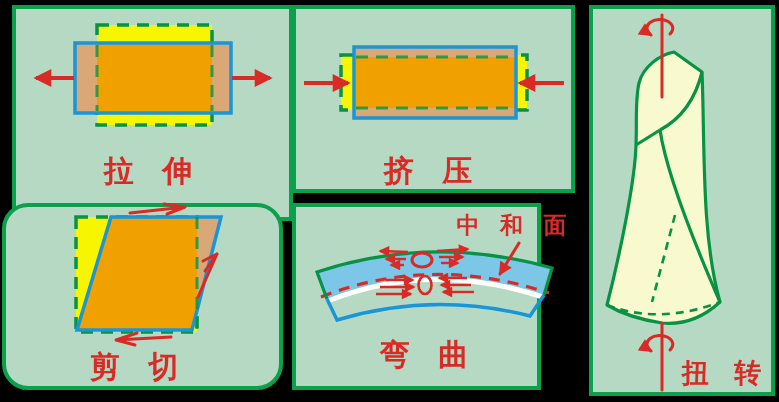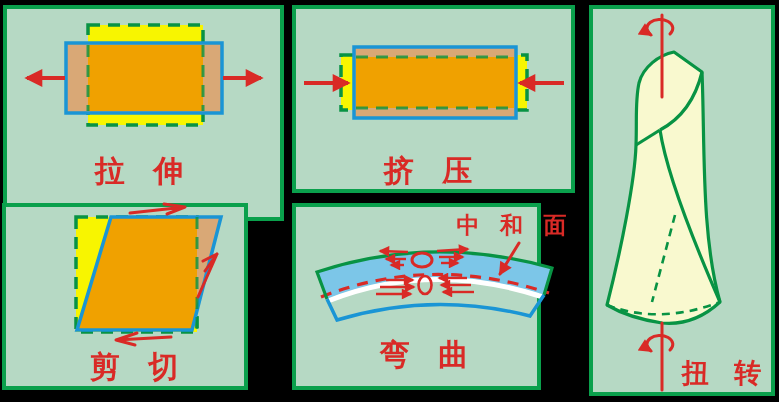--- a/index.html
+++ b/index.html
@@ -6,23 +6,23 @@
   .stage{
     position:relative;width:779px;height:402px;background:var(--background,#000);
     font-family:"Liberation Sans","DejaVu Sans",sans-serif;overflow:hidden;
   }
   .panel{
     position:absolute;box-sizing:border-box;
     background:var(--panel-fill,#b6d9c4);
     border:4px solid var(--panel-border,#0aa04c);
   }
   .panel svg{position:absolute;left:-4px;top:-4px;display:block;overflow:visible;}
-  #p1{left:3px;top:5px;width:281px;height:216px;}
+  #p1{left:12px;top:5px;width:281px;height:216px;}
   #p2{left:292px;top:5px;width:283px;height:188px;}
-  #p3{left:2px;top:203px;width:246px;height:187px;}
+  #p3{left:2px;top:203px;width:281px;height:187px;border-radius:26px;}
   #p4{left:292px;top:203px;width:249px;height:187px;}
   #p5{left:589px;top:5px;width:186px;height:391px;}
 
   .mk{fill:var(--red,#d92a26);}
   .lbl{
     font-family:"Liberation Sans","DejaVu Sans",sans-serif;
     font-size:30px;font-weight:bold;fill:var(--red,#d92a26);
     letter-spacing:10px;text-anchor:middle;
   }
   .lbl-small{font-size:23px;letter-spacing:7px;}

